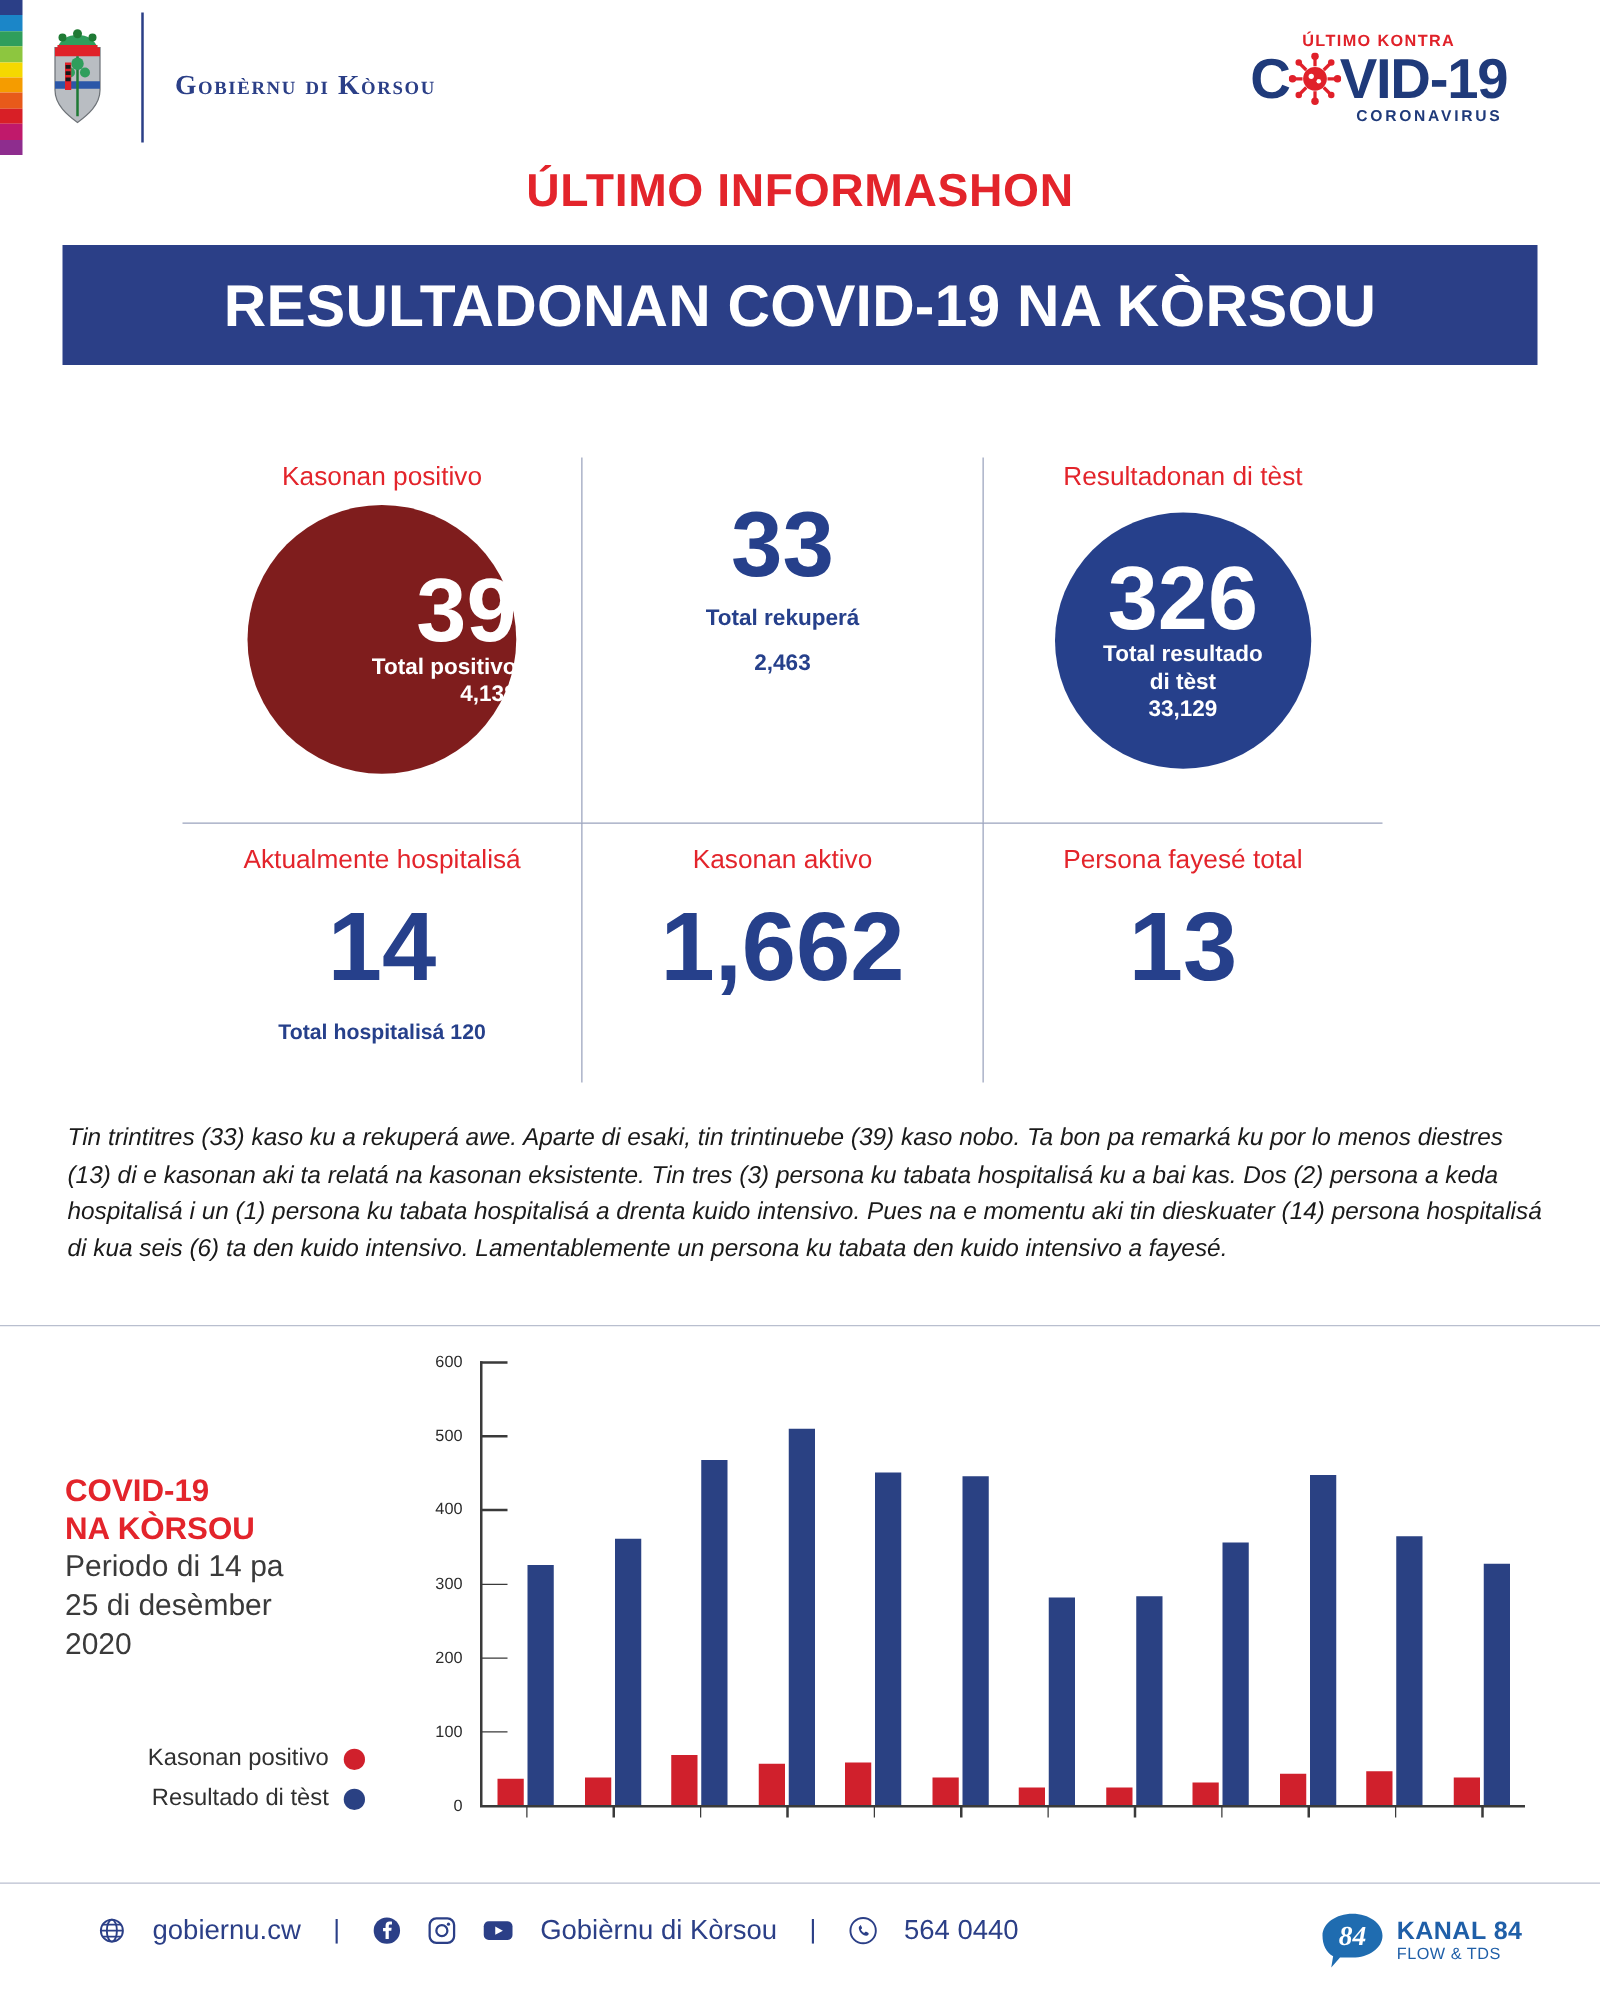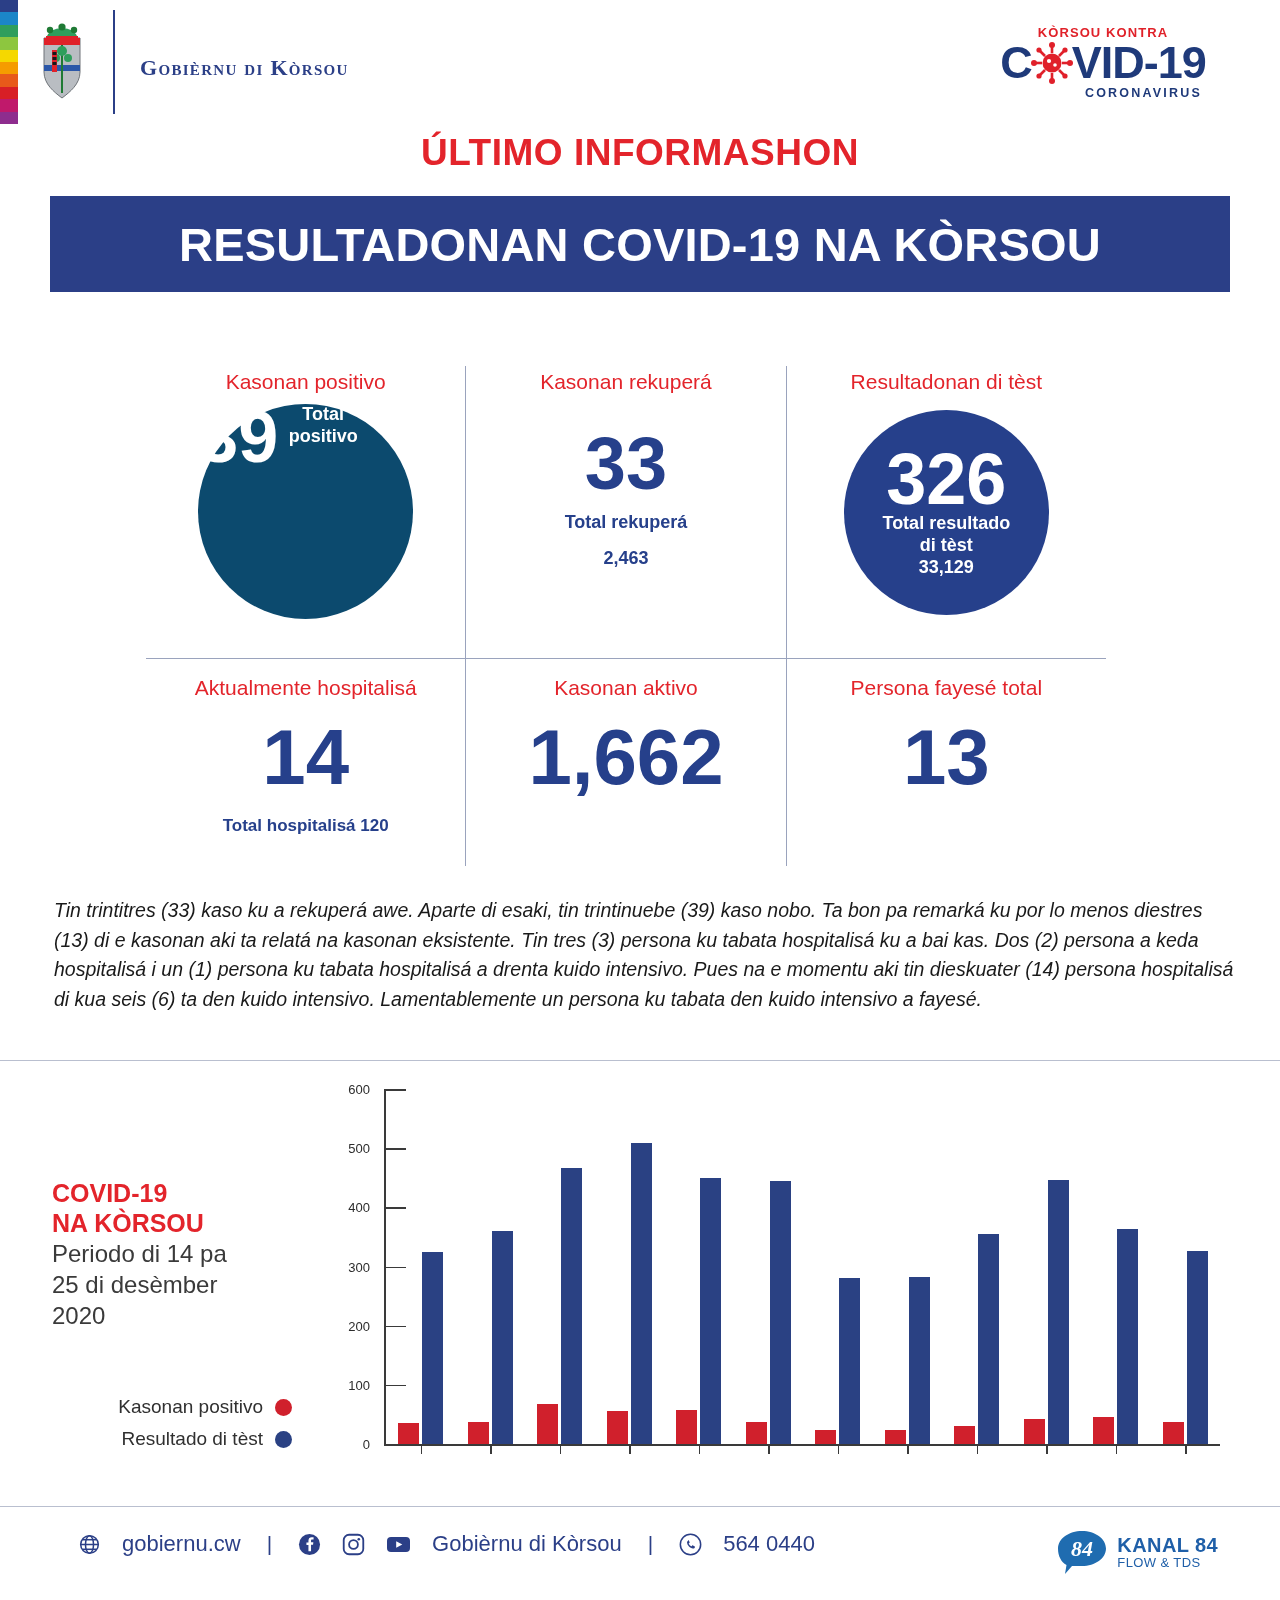--- a/index.html
+++ b/index.html
@@ -69,23 +69,23 @@
   .srow { display: flex; width: 960px; }
   .srow.r1 { height: 292px; }
   .srow.r2 { height: 208px; }
   .scell { flex: 1 1 0; position: relative; text-align: center; }
   .scell.div-r { border-right: 1px solid #9aa3bd; }
   .hrule {
     position: absolute; left: 0; top: 292px; width: 960px; height: 1px; background: #9aa3bd;
   }
   .slabel { font-size: 21px; color: #e3242b; padding-top: 4px; }
   .circle-red {
-    width: 215px; height: 215px; border-radius: 50%; background: #0c4a6e;
-    margin: 10px auto 0; display: flex; flex-direction: row;
-    align-items: flex-start; justify-content: center; color: #fff;
+    width: 215px; height: 215px; border-radius: 50%; background: #7f1d1d;
+    margin: 10px auto 0; display: flex; flex-direction: column;
+    align-items: flex-end; justify-content: center; color: #fff;
   }
   .circle-blue {
     width: 205px; height: 205px; border-radius: 50%; background: #26408b;
     margin: 16px auto 0; display: flex; flex-direction: column;
     align-items: center; justify-content: center; color: #fff;
   }
   .bignum { font-size: 72px; font-weight: bold; line-height: 0.92; }
   .bignum.blue { color: #26408b; }
   .subtxt { font-size: 18px; font-weight: bold; line-height: 1.22; }
   .subtxt.blue { color: #26408b; }
@@ -199,21 +199,21 @@
         <circle cx="16" cy="12" r="3.2" fill="#1f7a34"></circle>
         <circle cx="28" cy="9" r="3.6" fill="#1f7a34"></circle>
         <circle cx="40" cy="12" r="3.2" fill="#1f7a34"></circle>
         <path d="M12 18 h32 v3 h-32 z" fill="#e02129"></path>
       </g>
     </svg>
     <div class="vrule"></div>
     <div class="govname">Gobièrnu di Kòrsou</div>
 
     <div class="covidlogo">
-      <div class="kontra">KÒRSOU KONTRA</div>
+      <div class="kontra">ÚLTIMO KONTRA</div>
       <div class="cv">
         <span>C</span>
         <svg width="42" height="42" viewBox="0 0 42 42" style="margin:0 -1px 0 -1px;">
           <g fill="#e0202a">
             <circle cx="21" cy="21" r="9.5"></circle>
             <g stroke="#e0202a" stroke-width="2.6">
               <line x1="21" y1="11" x2="21" y2="3"></line>
               <line x1="21" y1="31" x2="21" y2="39"></line>
               <line x1="11" y1="21" x2="3" y2="21"></line>
               <line x1="31" y1="21" x2="39" y2="21"></line>
@@ -249,21 +249,20 @@
       <div class="scell div-r">
         <div class="slabel">Kasonan positivo</div>
         <div class="circle-red">
           <div class="bignum">39</div>
           <div class="subtxt">Total positivo</div>
           <div class="subtxt">4,138</div>
         </div>
       </div>
 
       <div class="scell div-r">
-        <div class="slabel">Kasonan rekuperá</div>
         <div class="plain-stat">
           <div class="bignum blue">33</div>
           <div class="subtxt blue">Total rekuperá</div>
           <div class="subtxt blue">2,463</div>
         </div>
       </div>
 
       <div class="scell">
         <div class="slabel">Resultadonan di tèst</div>
         <div class="circle-blue">

